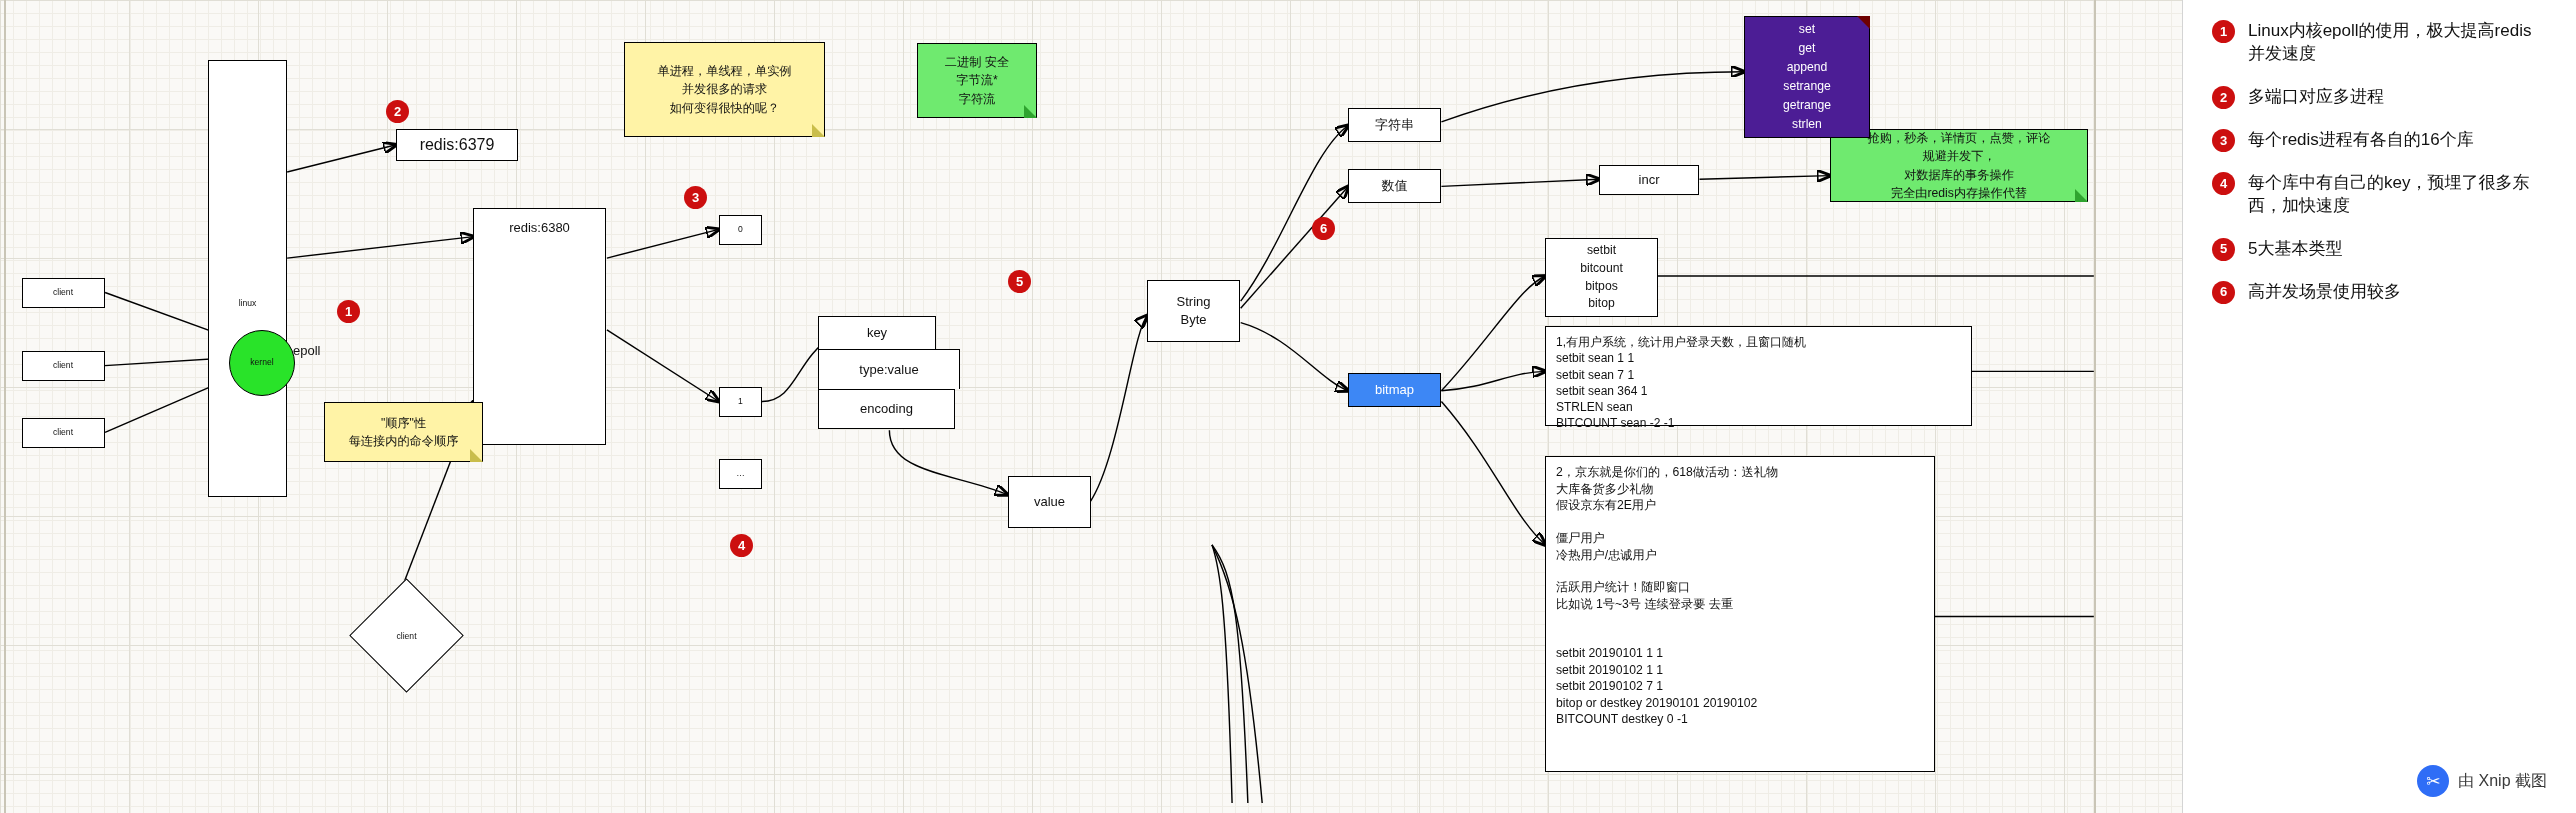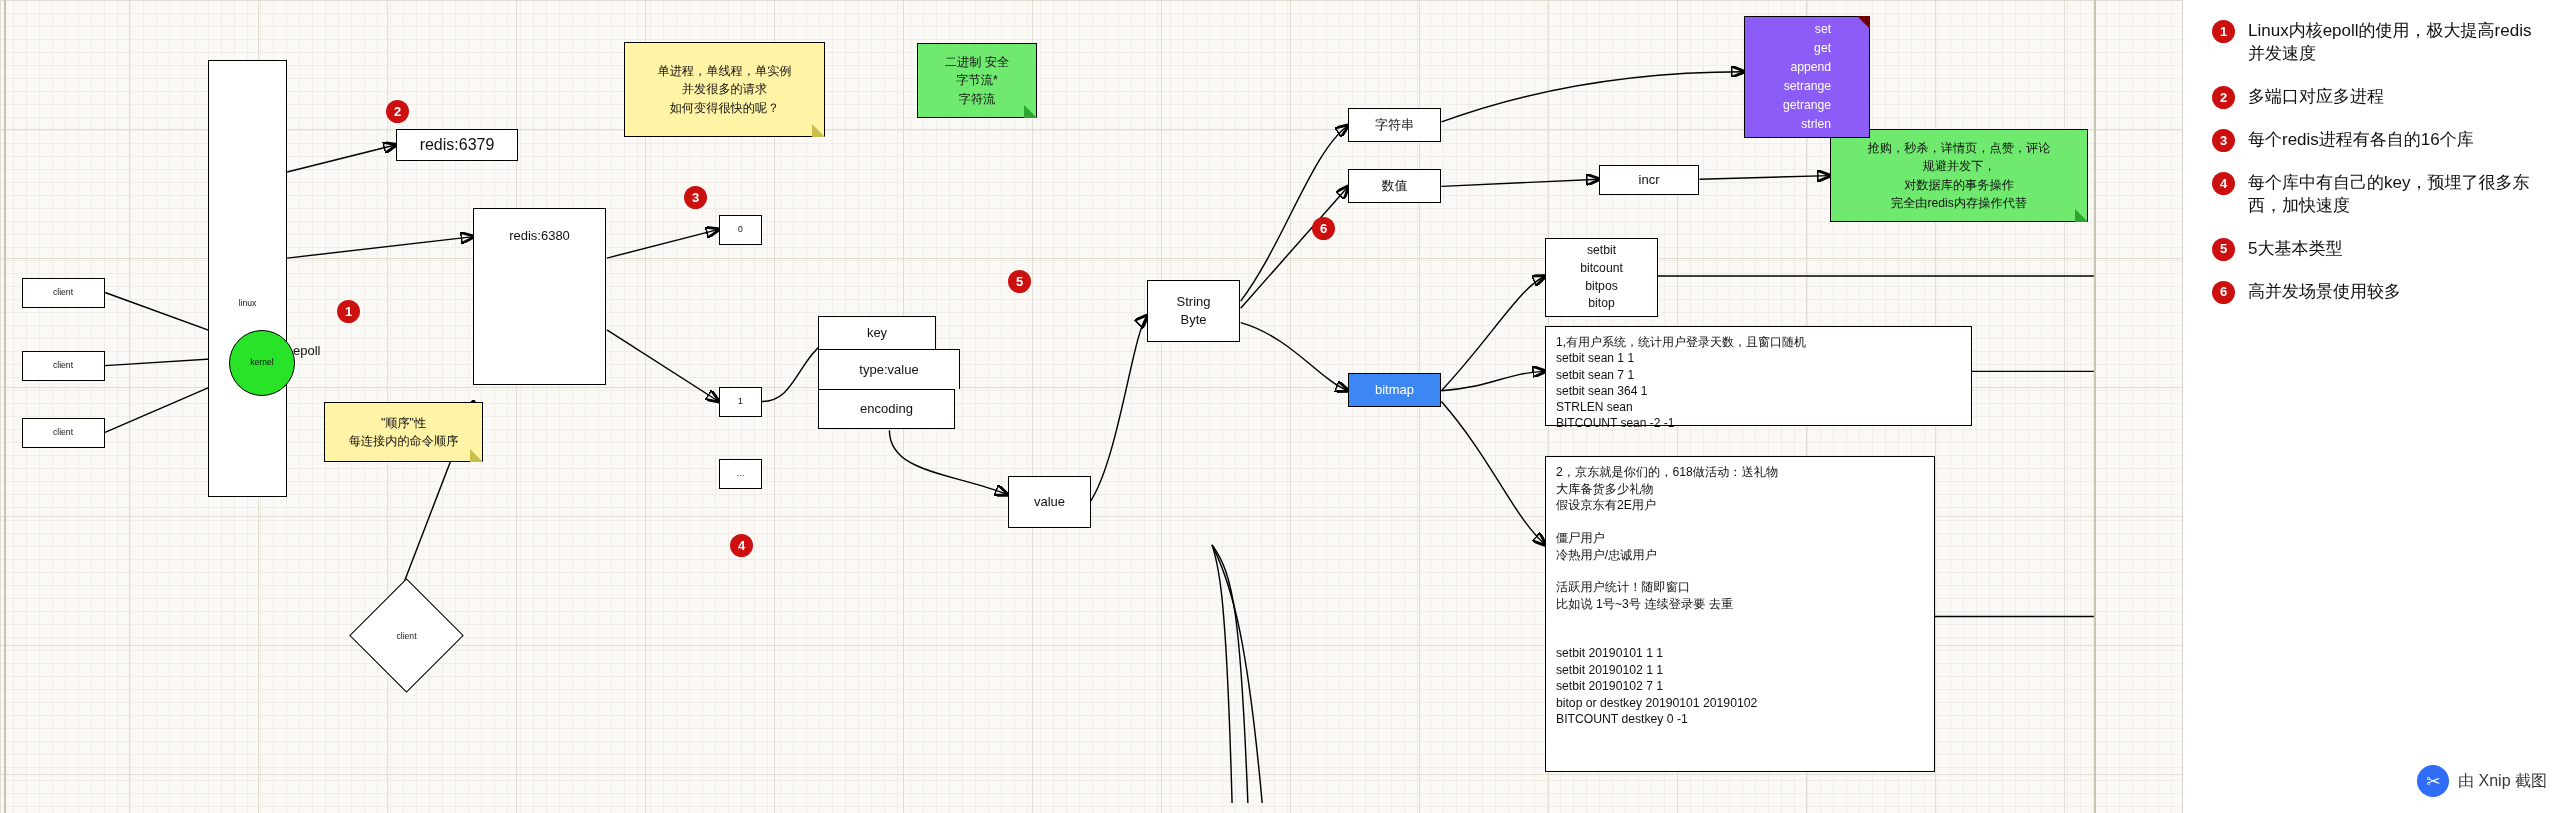--- a/index.html
+++ b/index.html
@@ -22,21 +22,21 @@
     line-height:1.35;white-space:pre-line;box-sizing:border-box;
   }
   .node.tl{justify-content:flex-start;align-items:flex-start;text-align:left;padding:7.2px 10px;}
   .sticky{position:absolute;border:1.4px solid #000;background:#fff3a6;
     display:flex;align-items:center;justify-content:center;text-align:center;
     white-space:pre-line;line-height:1.5;box-sizing:border-box;padding:7.2px 11.5px;}
   .sticky .fold{position:absolute;right:-1.4px;bottom:-1.4px;width:0;height:0;
     border-left:13px solid #c9bd4b;border-top:13px solid transparent;}
   .sticky.green{background:#6fea6f;}
   .sticky.green .fold{border-left-color:#2fa32f;}
-  .node.red{background:#8b5cf6;color:#fff;border-color:#000;text-align:right;}
+  .node.red{background:#4c1d95;color:#fff;border-color:#000;}
   .node.red .fold{position:absolute;right:-1.4px;top:-1.4px;width:0;height:0;
     border-right:13px solid #6e0000;border-bottom:13px solid transparent;}
   .node.blue{background:#3d87f5;color:#fff;}
   .circle{border-radius:50%;}
   .kernel{background:#29e329;border:1.4px solid #000;align-items:center;}
   .diamond{position:absolute;background:#fff;border:1.4px solid #000;transform:rotate(45deg);}
   .diamond span{transform:rotate(-45deg);display:block;}
   .marker{position:absolute;width:23px;height:23px;border-radius:50%;background:#cc0f0f;color:#fff;
     display:flex;align-items:center;justify-content:center;font-weight:700;font-size:13px;}
   svg.wires{position:absolute;inset:0;width:100%;height:100%;pointer-events:none;}
@@ -120,37 +120,37 @@
   <div class="node" style="left:208px;top:60px;width:79px;height:437px">
     <span style="position:absolute;top:237px">linux</span>
   </div>
 
   <div class="node circle kernel" style="left:229px;top:330px;width:66px;height:66px">
     <span>kernel</span>
   </div>
   <div style="position:absolute;left:293px;top:343px;font-size:13px">epoll</div>
 
   <div class="node" style="left:396px;top:129px;width:122px;height:32px;font-size:16px"><span>redis:6379</span></div>
-  <div class="node" style="left:473px;top:208px;width:133px;height:177px;font-size:13px;align-items:flex-start;padding-top:18px"><span>redis:6380</span></div>
+  <div class="node" style="left:473px;top:208px;width:133px;height:237px;font-size:13px;align-items:flex-start;padding-top:10px"><span>redis:6380</span></div>
 
   <div class="sticky" style="left:324px;top:402px;width:159px;height:60px;font-size:12.2px">
     <span>"顺序"性
 每连接内的命令顺序</span><span class="fold"></span>
   </div>
   <div class="sticky" style="left:624px;top:42px;width:201px;height:95px;font-size:12.2px">
     <span>单进程，单线程，单实例
 并发很多的请求
 如何变得很快的呢？</span><span class="fold"></span>
   </div>
   <div class="sticky green" style="left:917px;top:43px;width:120px;height:75px;font-size:12.2px">
     <span>二进制  安全
 字节流*
 字符流</span><span class="fold"></span>
   </div>
-  <div class="sticky green" style="left:1830px;top:129px;width:258px;height:93px;font-size:12.2px">
+  <div class="sticky green" style="left:1830px;top:129px;width:258px;height:73px;font-size:12.2px">
     <span>抢购，秒杀，详情页，点赞，评论
 规避并发下，
 对数据库的事务操作
 完全由redis内存操作代替</span><span class="fold"></span>
   </div>
 
   <div class="node" style="left:719px;top:215px;width:43px;height:30px"><span>0</span></div>
   <div class="node" style="left:719px;top:387px;width:43px;height:30px"><span>1</span></div>
   <div class="node" style="left:719px;top:459px;width:43px;height:30px"><span>…</span></div>
 

